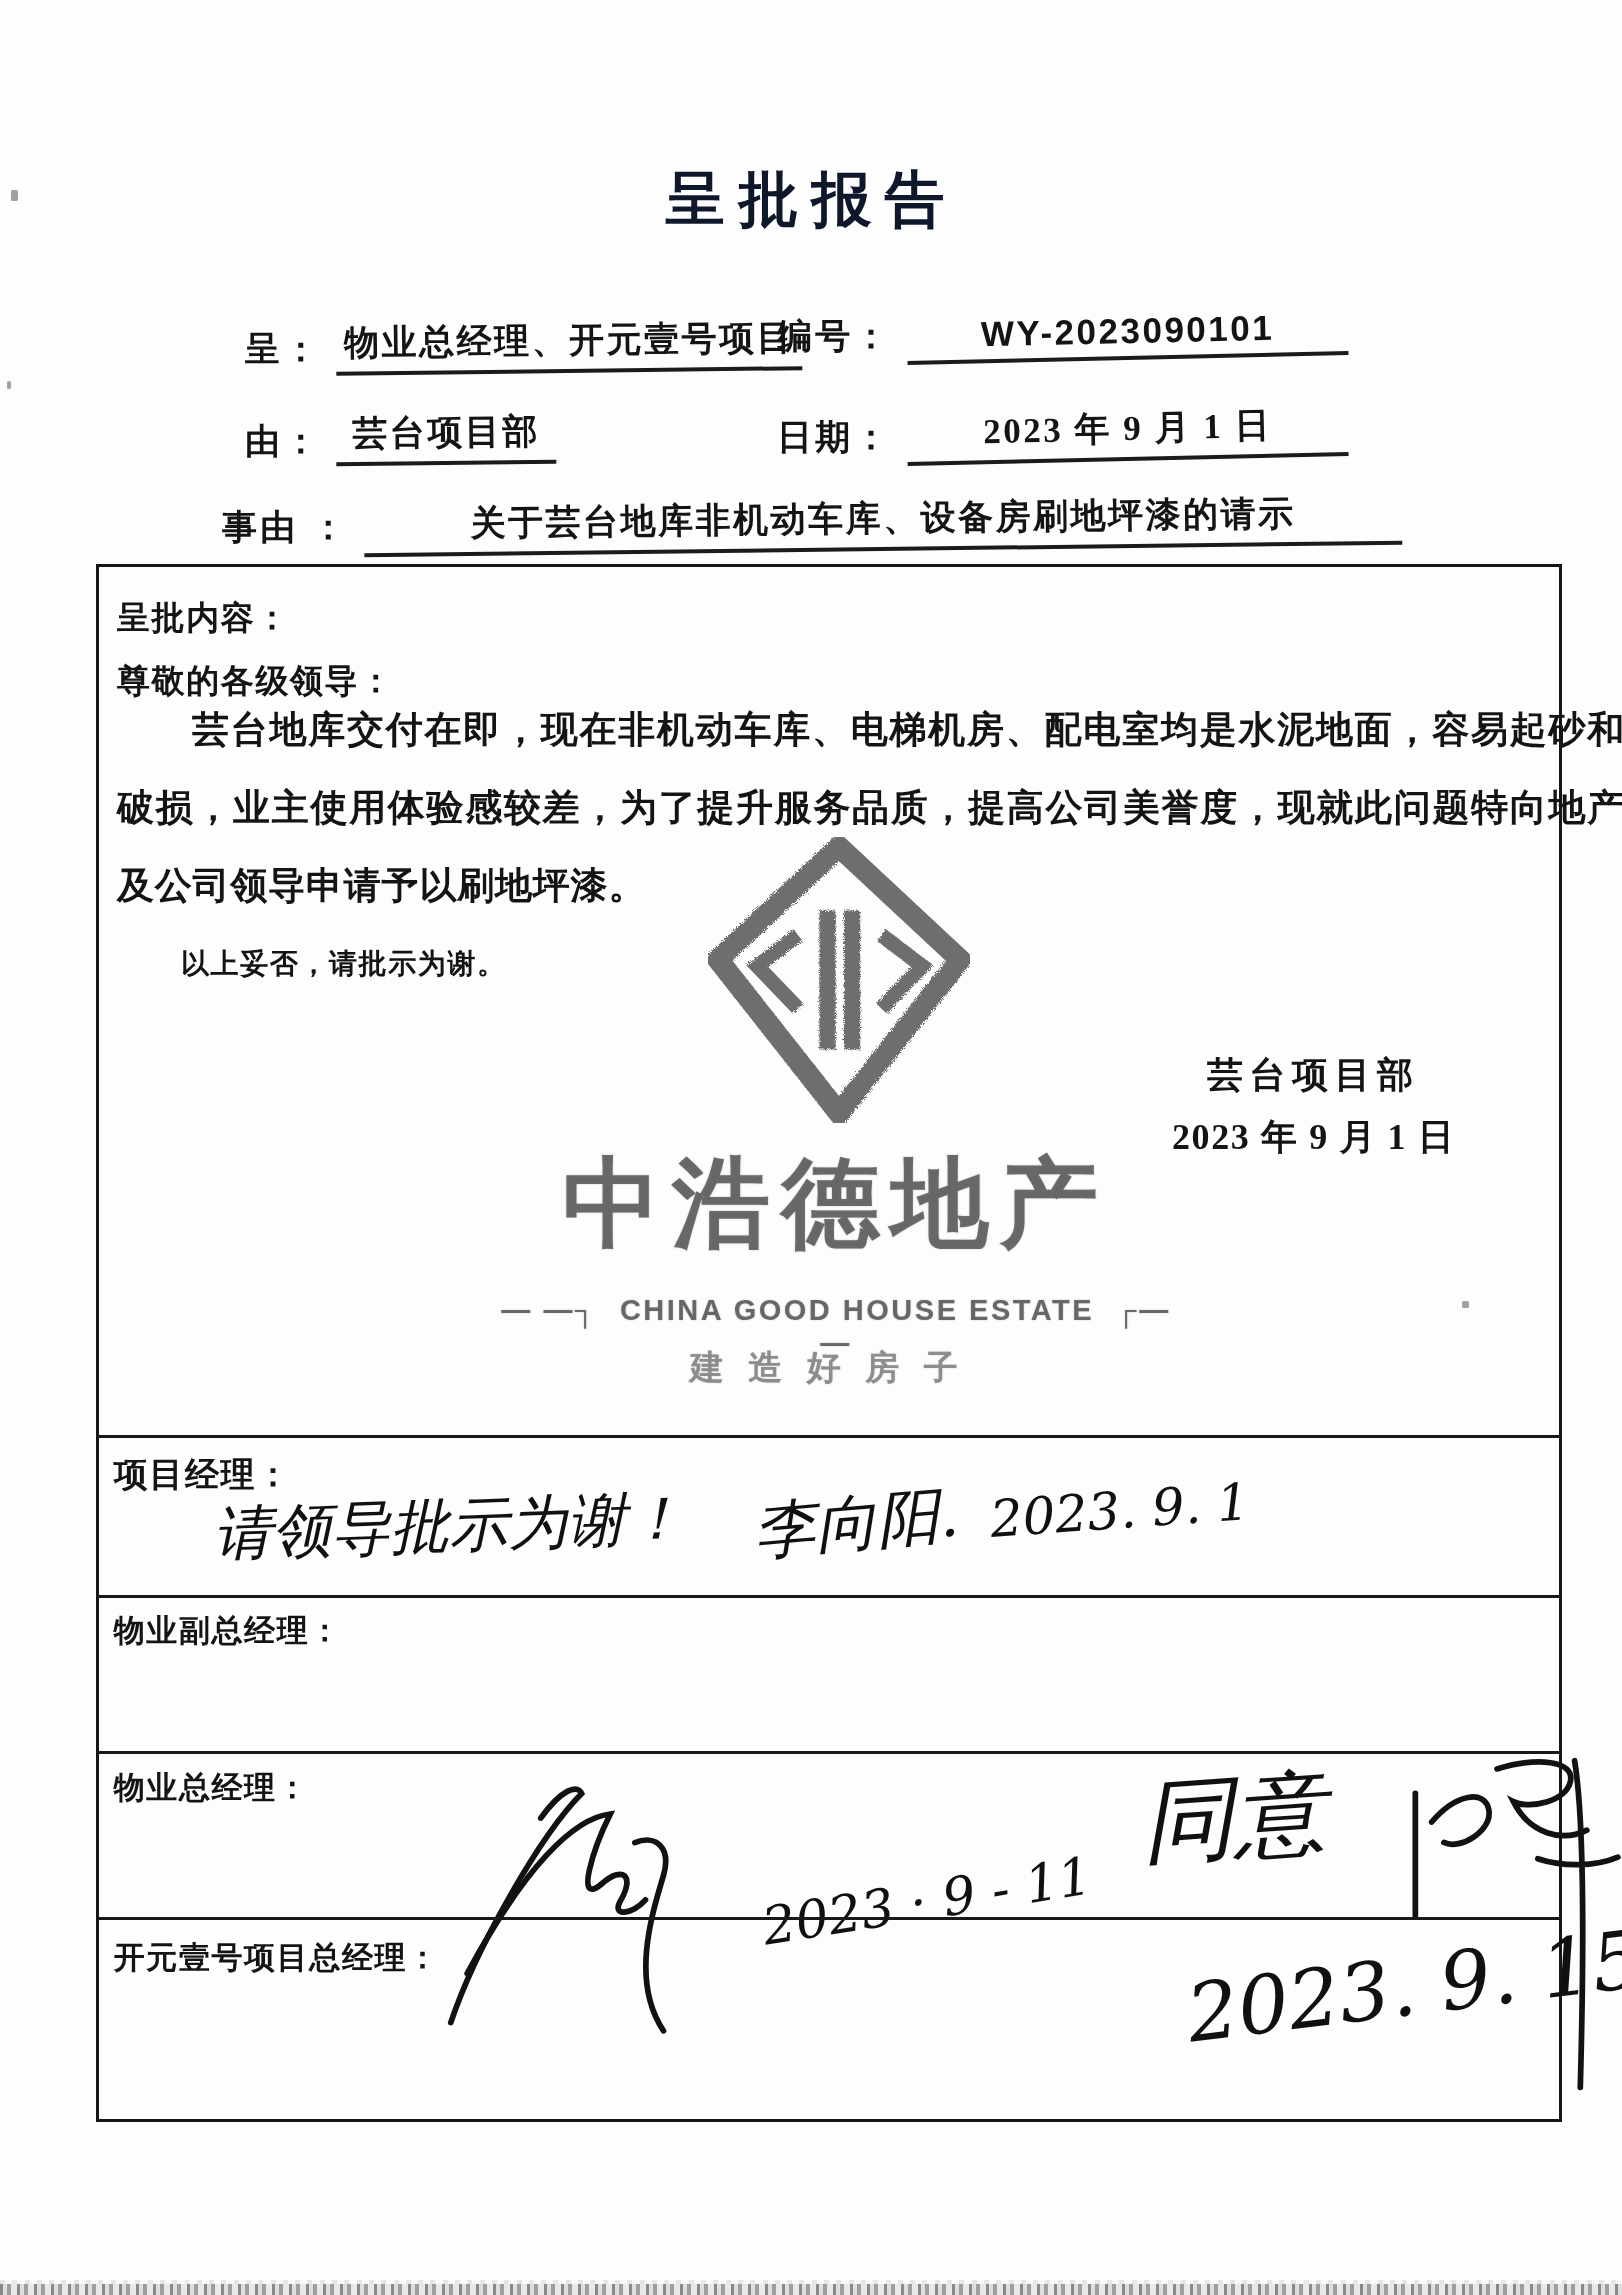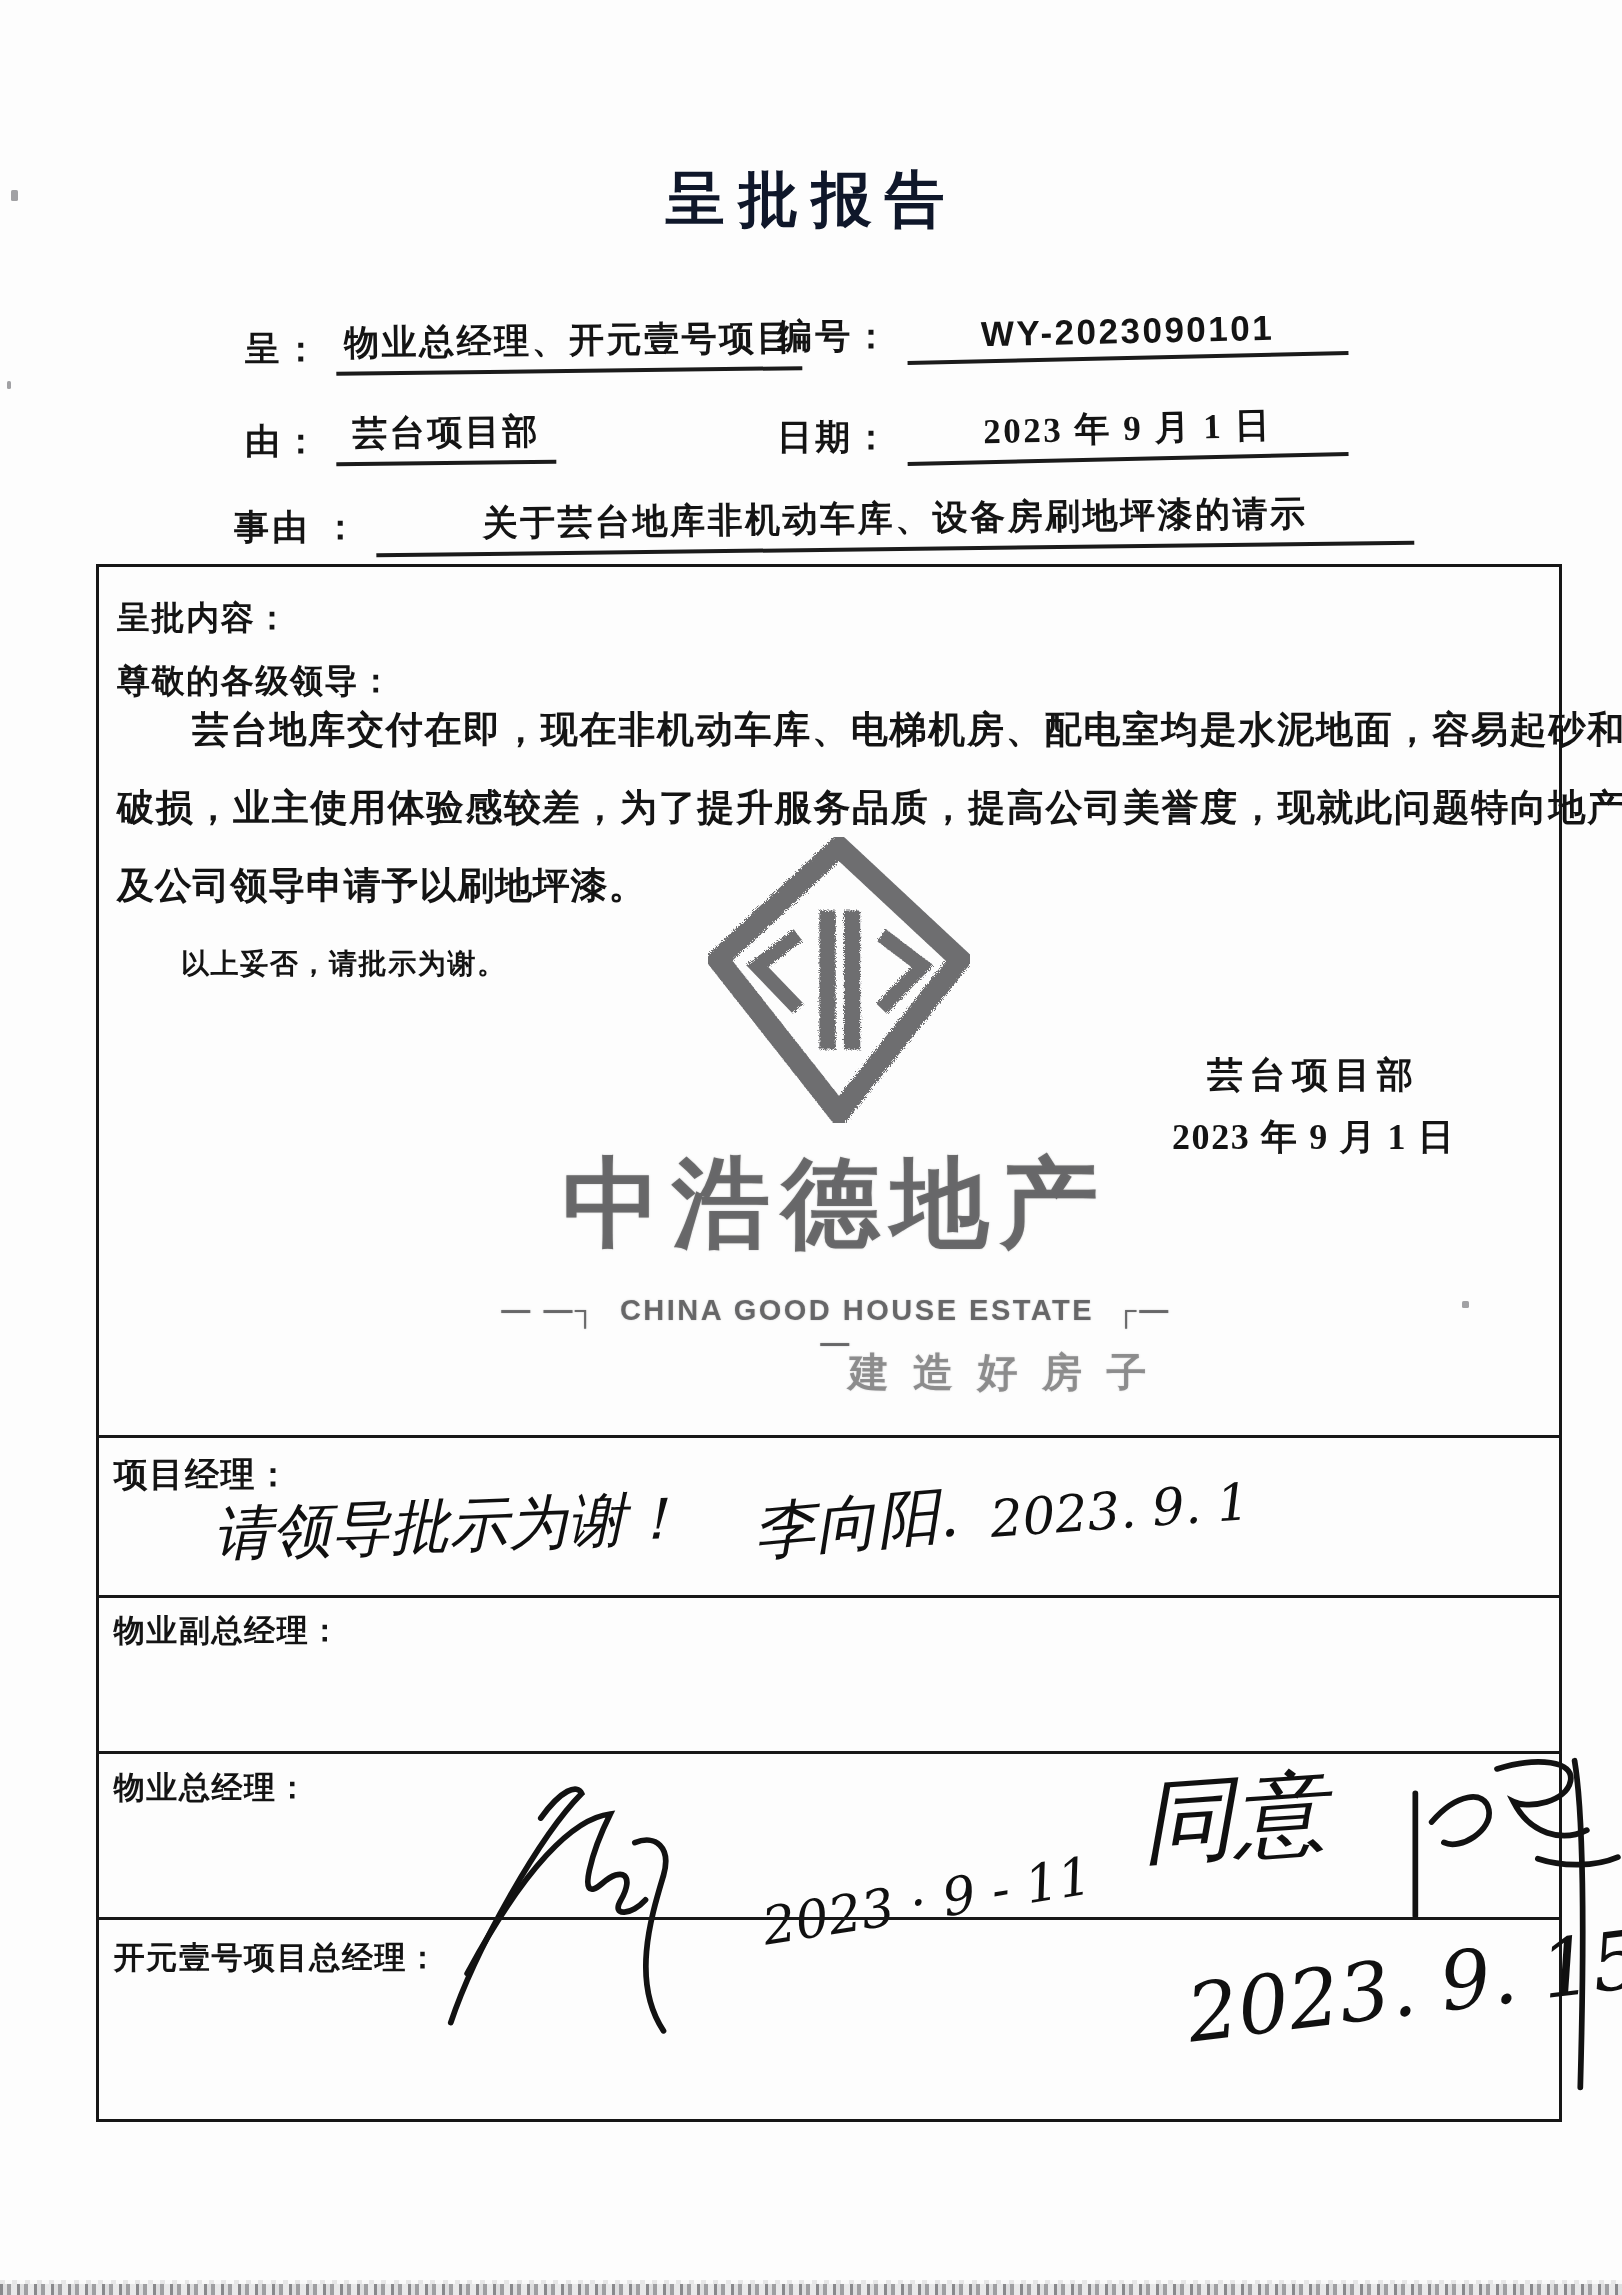--- a/index.html
+++ b/index.html
@@ -39,21 +39,21 @@
     width:670px;text-align:center;font-size:98px;font-weight:700;
     letter-spacing:11.4px;filter:blur(0.3px) contrast(0.95);
   }
   .stamp-en{
     width:670px;text-align:center;font-size:29px;font-weight:700;
     letter-spacing:2.5px;font-family:"Liberation Sans",sans-serif;
     filter:blur(0.2px);
     margin-top:8px;
   }
   .stamp-slogan{
-    width:670px;text-align:right;font-size:40px;font-weight:700;letter-spacing:24.5px;
+    width:670px;text-align:center;font-size:34px;font-weight:700;letter-spacing:24.5px;
     filter:blur(0.5px);opacity:.75;
   }
   
   .hand{
     font-family:"DejaVu Serif",serif;font-style:italic;color:#101010;
     white-space:nowrap;
   }
   
   .scan-strip{
     left:0;bottom:0;height:10.6px;width:100%;
@@ -86,21 +86,21 @@
 
   <div class="abs fieldrow" style="left:245px;top:409px;">
     <span class="flabel">由：</span>
     <span class="fvalue tilt-a" style="min-width:204px;">芸台项目部</span>
   </div>
   <div class="abs fieldrow" style="left:777px;top:405px;">
     <span class="flabel">日期：</span>
     <span class="fvalue tilt-b" style="min-width:425px;">2023 年 9 月 1 日</span>
   </div>
 
-  <div class="abs fieldrow" style="left:222px;top:495px;margin-left:12px;">
+  <div class="abs fieldrow" style="left:222px;top:495px;">
     <span class="flabel">事由 ：</span>
     <span class="fvalue tilt-a" style="min-width:1022px;">关于芸台地库非机动车库、设备房刷地坪漆的请示</span>
   </div>
 
   <div class="abs mainbox">
 
     <div class="abs boxlabel" style="left:18px;top:29px;">呈批内容：</div>
     <div class="abs boxlabel" style="left:18px;top:92px;">尊敬的各级领导：</div>
 
     <div class="abs bodytext" style="left:18px;top:124px;width:1508px;">芸台地库交付在即，现在非机动车库、电梯机房、配电室均是水泥地面，容易起砂和破损，业主使用体验感较差，为了提升服务品质，提高公司美誉度，现就此问题特向地产及公司领导申请予以刷地坪漆。</div>

